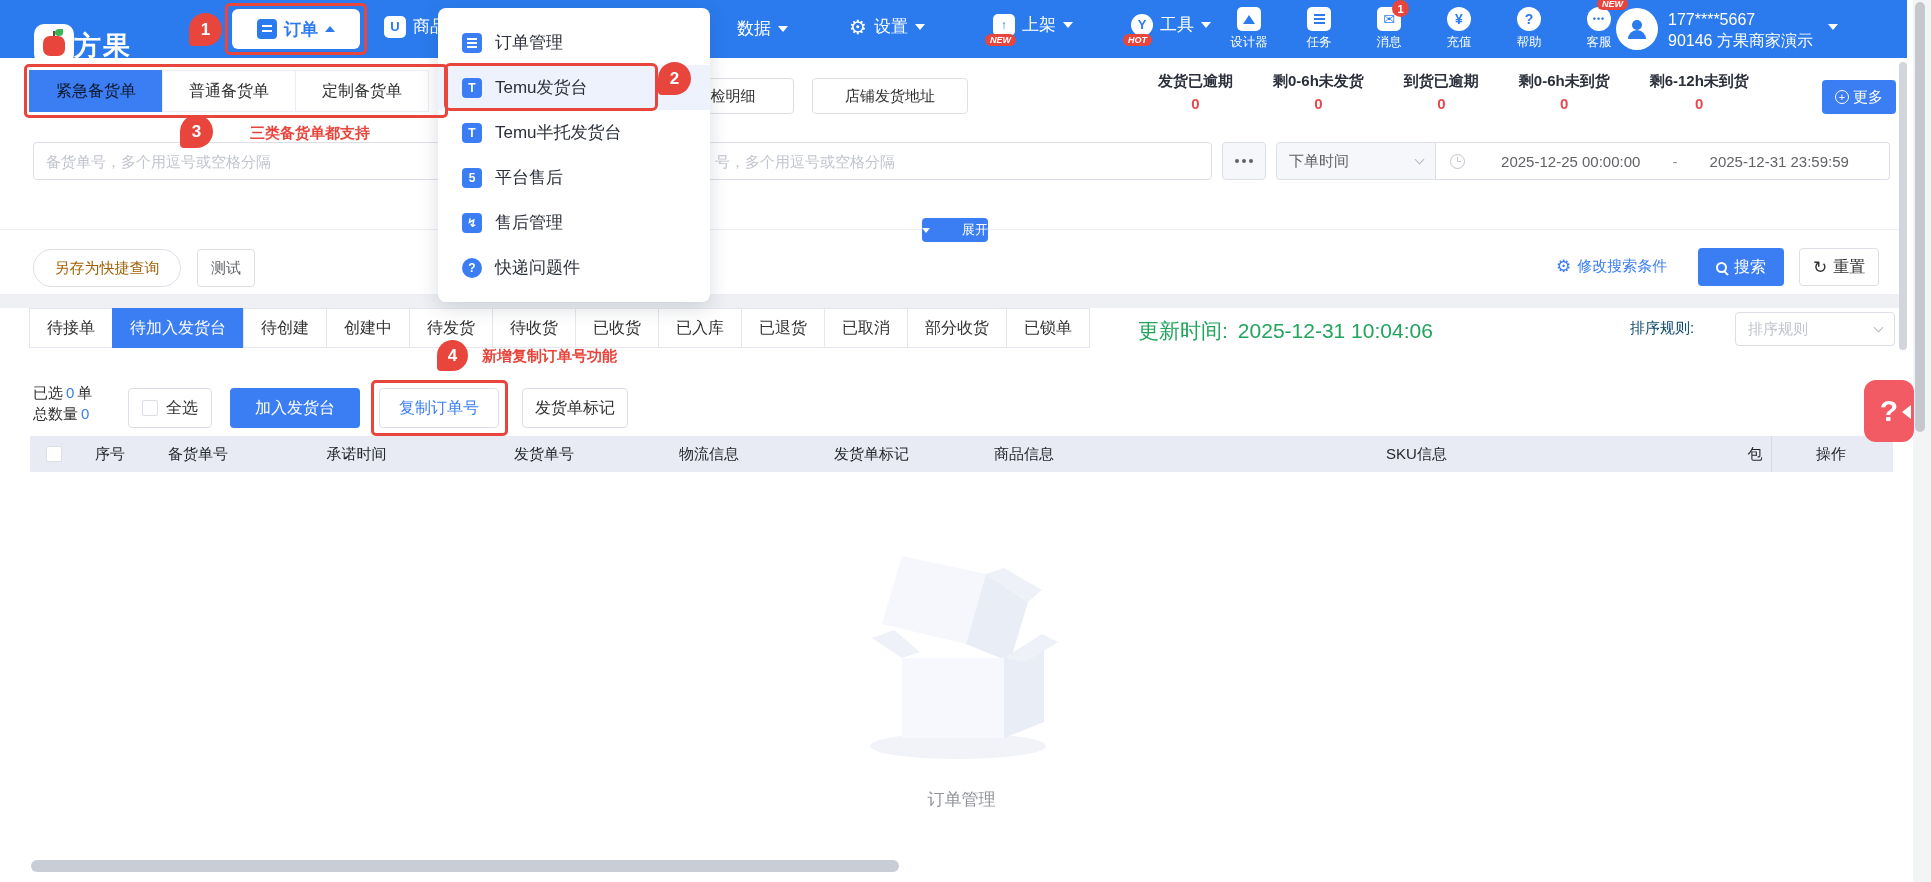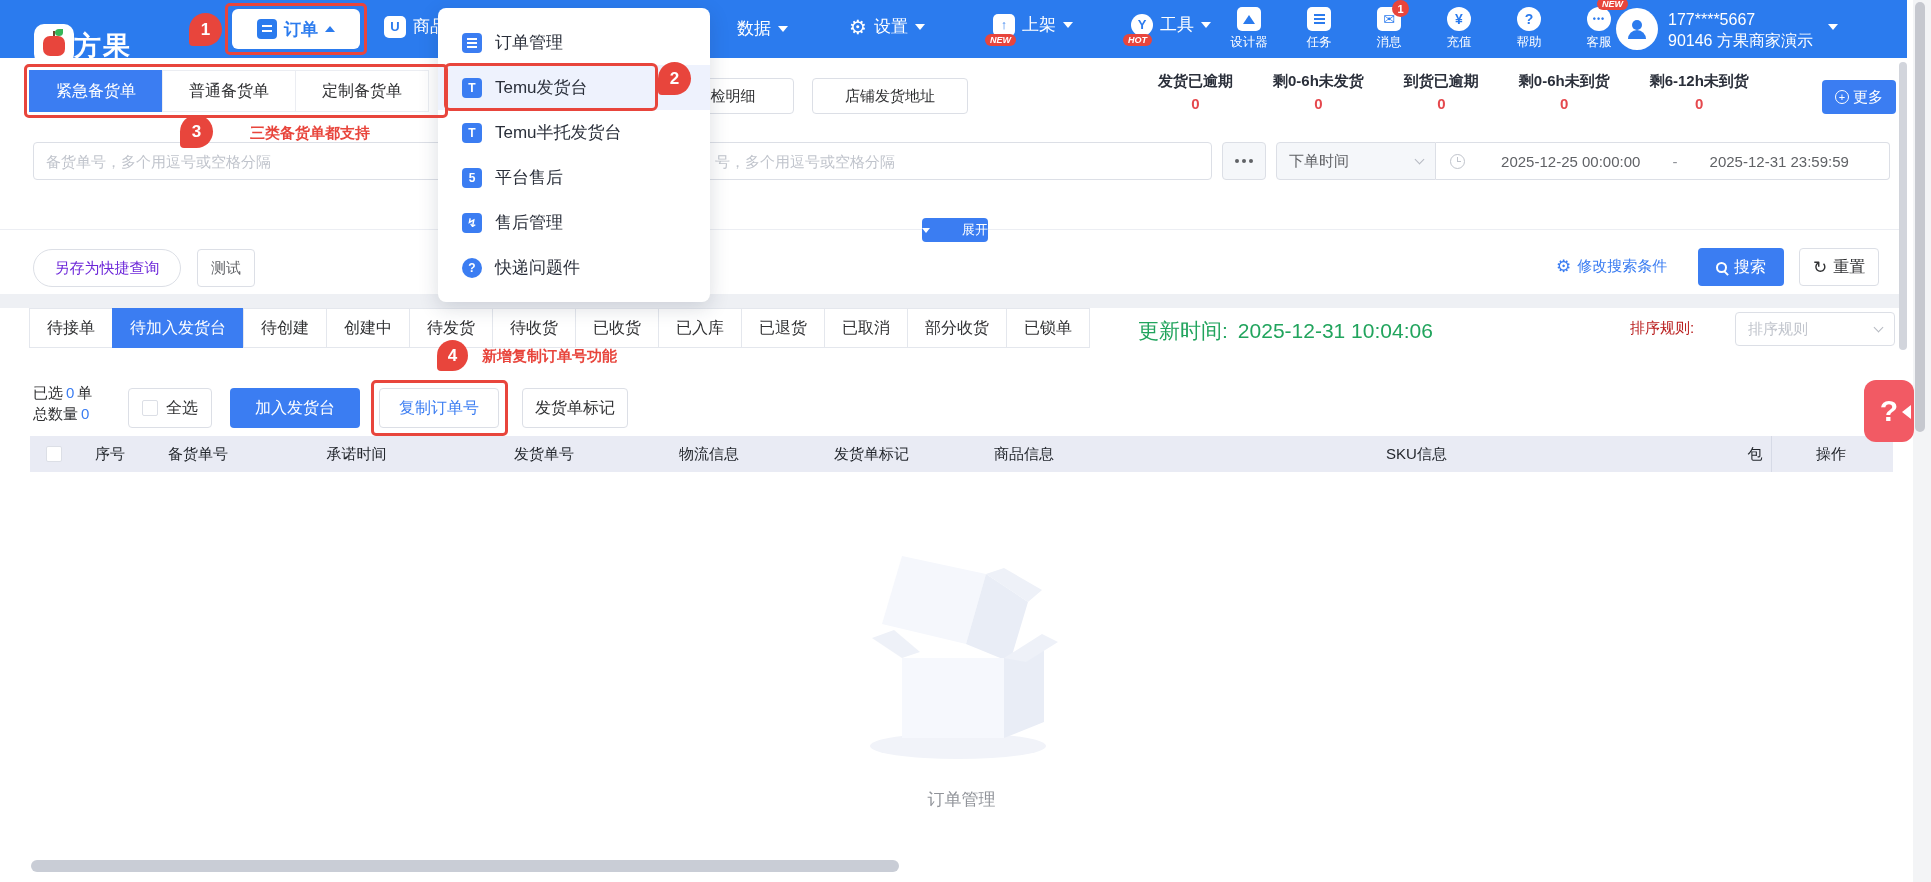--- a/index.html
+++ b/index.html
@@ -69,21 +69,21 @@
   .ann-c2 { left:658px; top:62px; }
   .ann-c3 { left:180px; top:115px; }
   .ann-c4 { left:437px; top:340px; width:31px; height:31px; }
   .ann-text { position:absolute; color:#e8453c; font-size:15px; font-weight:bold; z-index:61; white-space:nowrap; }
   .ann-t3 { left:250px; top:124px; }
   .ann-t4 { left:482px; top:347px; }
 
   
   .otabs { position:absolute; left:30px; top:70px; display:flex; z-index:5; }
   .otab { height:42px; padding:0 26px; display:flex; align-items:center; font-size:16px; background:#fff; border:1px solid #ebedf2; margin-left:-1px; cursor:pointer; white-space:nowrap; }
-  .otab.active { background:#3b7df2; border-color:#3b7df2; color:#ffffff;text-align:right; }
+  .otab.active { background:#3b7df2; border-color:#3b7df2; color:#0f172a;text-align:right; }
 
   .btn { display:flex; align-items:center; justify-content:center; background:#fff; border:1px solid #dcdfe6; border-radius:4px; font-size:15px; color:#303133; cursor:pointer; white-space:nowrap; }
   .btn-inspect { position:absolute; left:672px; top:78px; width:122px; height:36px; }
   .btn-address { position:absolute; left:812px; top:78px; width:156px; height:36px; }
 
   .stats { position:absolute; left:1158px; top:72px; display:flex; gap:40px; }
   .stat { display:flex; flex-direction:column; align-items:center; }
   .stat-l { font-size:15px; font-weight:bold; color:#2a2f3a; white-space:nowrap; }
   .stat-v { font-size:15px; font-weight:bold; color:#e5484d; margin-top:4px; }
   .more-btn { position:absolute; left:1822px; top:80px; width:74px; height:34px; background:#3b7df2; border-radius:4px; color:#fff; font-size:15px; display:flex; align-items:center; justify-content:center; gap:4px; cursor:pointer; }
@@ -103,39 +103,39 @@
   .clock { position:relative; width:15px; height:15px; border:1.5px solid #c0c4cc; border-radius:50%; margin-right:10px; flex:none; }
   .clock::before { content:""; position:absolute; left:5.5px; top:2.5px; width:1.5px; height:5px; background:#c0c4cc; }
   .clock::after { content:""; position:absolute; left:5.5px; top:6px; width:4px; height:1.5px; background:#c0c4cc; }
   .d-start, .d-end { flex:1; text-align:center; }
   .d-sep { padding:0 6px; color:#909399; }
 
   .hr1 { position:absolute; left:0; top:229px; width:1907px; height:1px; background:#ecEEf3; background:#eceef3; }
   .expand-tag { position:absolute; left:922px; top:218px; width:66px; height:24px; background:#3b7df2; border-radius:4px; color:#fff; font-size:13px; display:flex; align-items:center; justify-content:space-between; gap:4px; cursor:pointer; z-index:6; }
   .expand-tag .tri-down { border-left-width:4px; border-right-width:4px; border-top-width:5px; }
 
-  .btn-savequery { position:absolute; left:33px; top:249px; width:148px; height:38px; color:#6d28d9;border-radius:19px; }
+  .btn-savequery { position:absolute; left:33px; top:249px; width:148px; height:38px; color:#a16207;border-radius:19px; }
   .btn-test { position:absolute; left:197px; top:249px; width:58px; height:38px; color:#606266; }
   .modify { position:absolute; left:1556px; top:256px; display:flex; align-items:center; gap:6px; color:#3b7df2; font-size:15px; cursor:pointer; }
   .gear-b { font-size:17px; }
   .btn-search { position:absolute; left:1698px; top:248px; width:86px; height:38px; background:#3b7df2; border-radius:4px; color:#fff; font-size:16px; display:flex; align-items:center; justify-content:center; gap:7px; cursor:pointer; }
   .mag { position:relative; width:11px; height:11px; border:2px solid #fff; border-radius:50%; }
   .mag::after { content:""; position:absolute; right:-4px; bottom:-3px; width:6px; height:2px; background:#fff; transform:rotate(45deg); }
   .btn-reset { position:absolute; left:1799px; top:248px; width:80px; height:38px; font-size:16px; gap:6px; }
   .reload { font-size:17px; color:#303133; }
 
   .band { position:absolute; left:0; top:294px; width:1907px; height:14px; background:#eef0f4; }
 
   
   .stabs { position:absolute; left:30px; top:308px; display:flex; z-index:5; }
   .stab { height:40px; padding:0 17px; display:flex; align-items:center; font-size:16px; background:#fff; border:1px solid #e4e7ed; margin-left:-1px; cursor:pointer; white-space:nowrap; }
   .stab.active { background:#3b7df2; border-color:#3b7df2; color:#fff; }
   .update { position:absolute; left:1138px; top:317px; font-size:21px; color:#21a45d; white-space:nowrap; }
   .update b { font-weight:normal; margin-left:10px; }
-  .sort-label { position:absolute; left:1630px; top:319px; font-size:15px; color:#b91c1c; }
+  .sort-label { position:absolute; left:1630px; top:319px; font-size:15px; color:#0c4a6e; }
   .sel-sort { position:absolute; left:1735px; top:312px; width:160px; height:34px; }
   .sel-sort .ph { color:#c0c4cc; }
 
   
   .selinfo { position:absolute; left:33px; top:382px; font-size:15px; line-height:21px; color:#303133; }
   .selinfo b { color:#3b7df2; font-weight:normal; padding:0 3px; }
   .btn-selectall { position:absolute; left:128px; top:388px; width:84px; height:40px; gap:8px; font-size:16px; }
   .cbx { width:16px; height:16px; background:#fff; border:1px solid #dcdfe6; border-radius:2px; flex:none; }
   .btn-add { position:absolute; left:230px; top:388px; width:130px; height:40px; background:#3b7df2; border-radius:4px; color:#fff; font-size:16px; display:flex; align-items:center; justify-content:center; cursor:pointer; }
   .btn-copy { position:absolute; left:379px; top:388px; width:120px; height:40px; color:#3b7df2; font-size:16px; }

